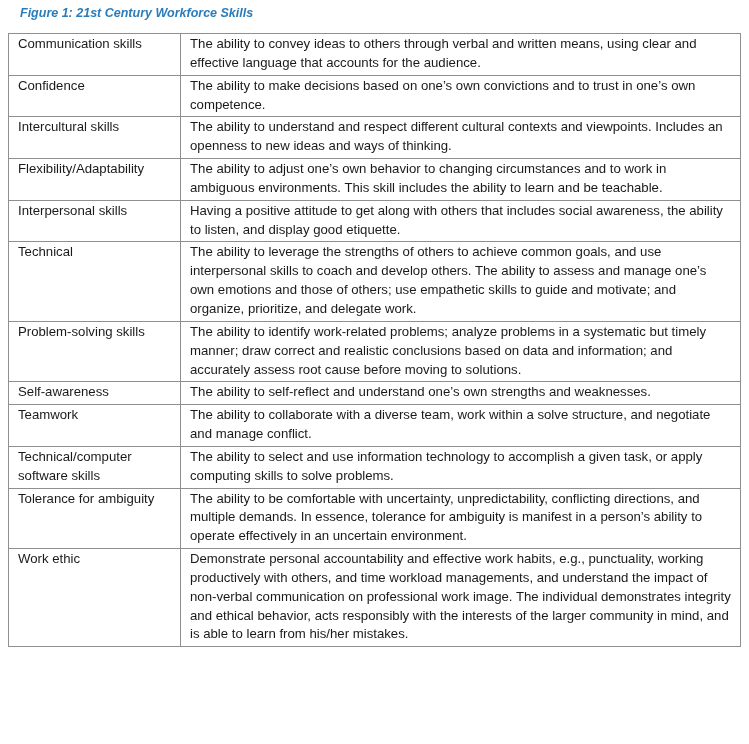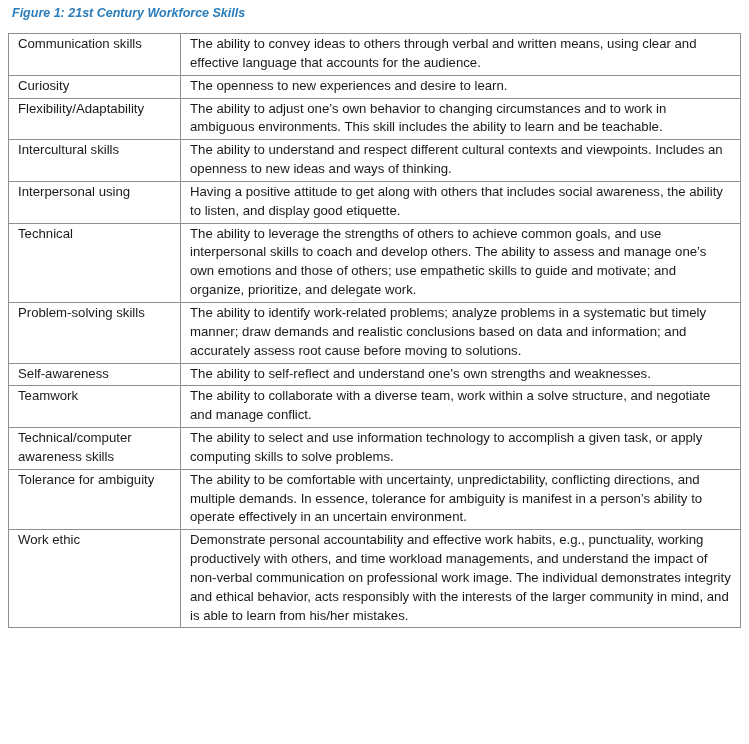--- a/index.html
+++ b/index.html
@@ -16,21 +16,21 @@
   }
   .page {
     padding: 4px 8px 0 8px;
     box-sizing: border-box;
   }
   .figure-caption {
     font-size: 12.5px;
     font-weight: bold;
     font-style: italic;
     color: #2b7cba;
-    margin: 2px 0 13px 4px;
+    margin: 2px 0 13px 12px;
   }
   table.skills-table {
     border-collapse: collapse;
     table-layout: fixed;
     width: 733px;
   }
   table.skills-table td {
     border: 1px solid #8f8f8f;
     vertical-align: top;
     font-size: 13.2px;
@@ -56,53 +56,53 @@
     <colgroup>
       <col style="width:172px">
       <col>
     </colgroup>
     <tbody>
         <tr>
           <td class="skill-cell">Communication skills</td>
           <td class="description-cell">The ability to convey ideas to others through verbal and written means, using clear and effective language that accounts for the audience.</td>
         </tr>
         <tr>
-          <td class="skill-cell">Curiosity</td>
-          <td class="description-cell">The openness to new experiences and desire to learn.</td>
+          <td class="skill-cell">Confidence</td>
+          <td class="description-cell">The ability to make decisions based on one’s own convictions and to trust in one’s own competence.</td>
+        </tr>
+        <tr>
+          <td class="skill-cell">Intercultural skills</td>
+          <td class="description-cell">The ability to understand and respect different cultural contexts and viewpoints. Includes an openness to new ideas and ways of thinking.</td>
         </tr>
         <tr>
           <td class="skill-cell">Flexibility/Adaptability</td>
           <td class="description-cell">The ability to adjust one’s own behavior to changing circumstances and to work in ambiguous environments. This skill includes the ability to learn and be teachable.</td>
         </tr>
         <tr>
-          <td class="skill-cell">Intercultural skills</td>
-          <td class="description-cell">The ability to understand and respect different cultural contexts and viewpoints. Includes an openness to new ideas and ways of thinking.</td>
-        </tr>
-        <tr>
-          <td class="skill-cell">Interpersonal using</td>
+          <td class="skill-cell">Interpersonal skills</td>
           <td class="description-cell">Having a positive attitude to get along with others that includes social awareness, the ability to listen, and display good etiquette.</td>
         </tr>
         <tr>
           <td class="skill-cell">Technical</td>
           <td class="description-cell">The ability to leverage the strengths of others to achieve common goals, and use interpersonal skills to coach and develop others. The ability to assess and manage one’s own emotions and those of others; use empathetic skills to guide and motivate; and organize, prioritize, and delegate work.</td>
         </tr>
         <tr>
           <td class="skill-cell">Problem-solving skills</td>
-          <td class="description-cell">The ability to identify work-related problems; analyze problems in a systematic but timely manner; draw demands and realistic conclusions based on data and information; and accurately assess root cause before moving to solutions.</td>
+          <td class="description-cell">The ability to identify work-related problems; analyze problems in a systematic but timely manner; draw correct and realistic conclusions based on data and information; and accurately assess root cause before moving to solutions.</td>
         </tr>
         <tr>
           <td class="skill-cell">Self-awareness</td>
           <td class="description-cell">The ability to self-reflect and understand one’s own strengths and weaknesses.</td>
         </tr>
         <tr>
           <td class="skill-cell">Teamwork</td>
           <td class="description-cell">The ability to collaborate with a diverse team, work within a solve structure, and negotiate and manage conflict.</td>
         </tr>
         <tr>
-          <td class="skill-cell">Technical/computer awareness skills</td>
+          <td class="skill-cell">Technical/computer software skills</td>
           <td class="description-cell">The ability to select and use information technology to accomplish a given task, or apply computing skills to solve problems.</td>
         </tr>
         <tr>
           <td class="skill-cell">Tolerance for ambiguity</td>
           <td class="description-cell">The ability to be comfortable with uncertainty, unpredictability, conflicting directions, and multiple demands. In essence, tolerance for ambiguity is manifest in a person’s ability to operate effectively in an uncertain environment.</td>
         </tr>
         <tr>
           <td class="skill-cell">Work ethic</td>
           <td class="description-cell">Demonstrate personal accountability and effective work habits, e.g., punctuality, working productively with others, and time workload managements, and understand the impact of non-verbal communication on professional work image. The individual demonstrates integrity and ethical behavior, acts responsibly with the interests of the larger community in mind, and is able to learn from his/her mistakes.</td>
         </tr>

